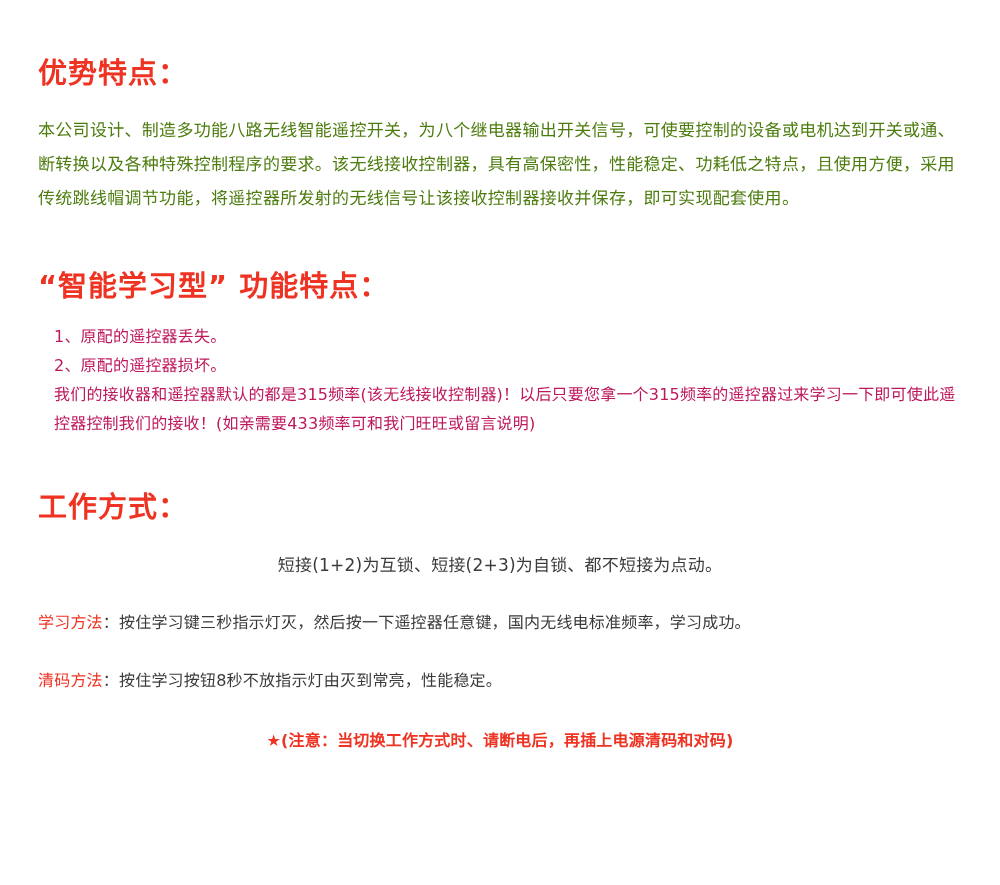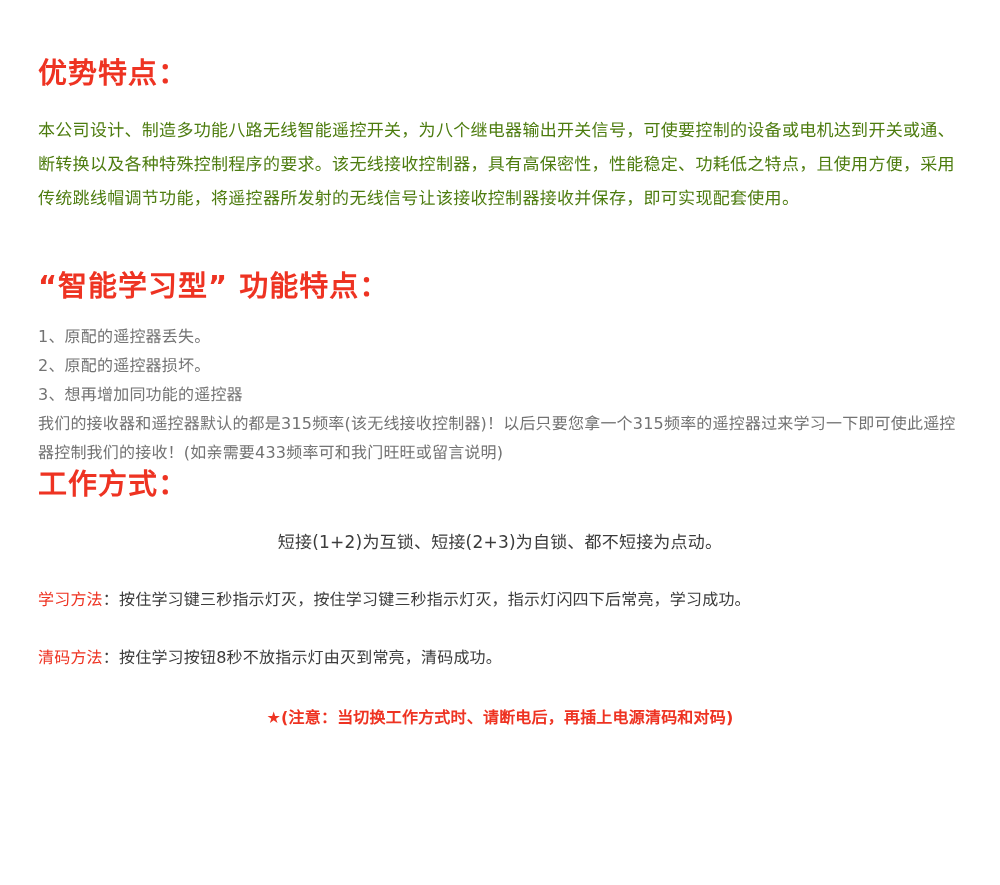--- a/index.html
+++ b/index.html
@@ -24,41 +24,42 @@
   .heading {
     color: #ee3322;
     font-size: 29px;
     font-weight: bold;
     letter-spacing: 1px;
     line-height: 1.2;
     margin: 0;
   }
   .h-advantage { margin-top: 10px; }
   .h-smart { margin-top: 54px; }
-  .h-work { }
+  .h-work { margin-top: 52px; }
 
   .para {
     font-size: 17px;
     line-height: 34px;
     color: #4d7c0f;
     margin: 22px 0 0 0;
     letter-spacing: 0.3px;
   }
   .para-tight {
     font-size: 16px;
     line-height: 29px;
     color: #3b3b3b;
     margin: 18px 0 0 0;
     letter-spacing: 0.2px;
   }
   .list-line {
     font-size: 16px;
     line-height: 29px;
-    color: #737373;
+    color: #be185d;
     letter-spacing: 0.2px;
+    margin-left: 16px;
   }
   .work-line {
     font-size: 17px;
     line-height: 30px;
     color: #3b3b3b;
     margin: 26px 0 0 0;
     letter-spacing: 0.2px;
     text-align: center;
   }
   .method-line {
@@ -92,27 +93,26 @@
 
   <h1 class="heading h-advantage">优势特点：</h1>
 
   <p class="para">本公司设计、制造多功能八路无线智能遥控开关，为八个继电器输出开关信号，可使要控制的设备或电机达到开关或通、断转换以及各种特殊控制程序的要求。该无线接收控制器，具有高保密性，性能稳定、功耗低之特点，且使用方便，采用传统跳线帽调节功能，将遥控器所发射的无线信号让该接收控制器接收并保存，即可实现配套使用。</p>
 
   <h1 class="heading h-smart">“智能学习型” 功能特点：</h1>
 
   <div class="para-tight">
     <div class="list-line">1、原配的遥控器丢失。</div>
     <div class="list-line">2、原配的遥控器损坏。</div>
-    <div class="list-line">3、想再增加同功能的遥控器</div>
     <div class="list-line">我们的接收器和遥控器默认的都是315频率(该无线接收控制器)！以后只要您拿一个315频率的遥控器过来学习一下即可使此遥控器控制我们的接收！(如亲需要433频率可和我门旺旺或留言说明)</div>
   </div>
 
   <h1 class="heading h-work">工作方式：</h1>
 
   <p class="work-line">短接(1+2)为互锁、短接(2+3)为自锁、都不短接为点动。</p>
 
-  <p class="method-line"><span class="method-label">学习方法</span><span>：按住学习键三秒指示灯灭，按住学习键三秒指示灯灭，指示灯闪四下后常亮，学习成功。</span></p>
+  <p class="method-line"><span class="method-label">学习方法</span><span>：按住学习键三秒指示灯灭，然后按一下遥控器任意键，国内无线电标准频率，学习成功。</span></p>
 
-  <p class="method-line"><span class="method-label">清码方法</span><span>：按住学习按钮8秒不放指示灯由灭到常亮，清码成功。</span></p>
+  <p class="method-line"><span class="method-label">清码方法</span><span>：按住学习按钮8秒不放指示灯由灭到常亮，性能稳定。</span></p>
 
   <p class="note-line"><span class="star">★</span><span>(注意：当切换工作方式时、请断电后，再插上电源清码和对码)</span></p>
 
 </div>
 
 </body></html>

